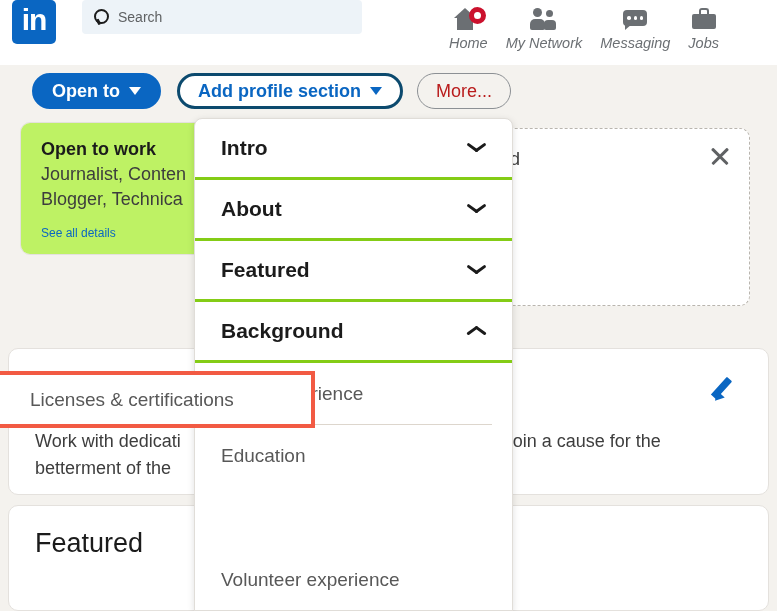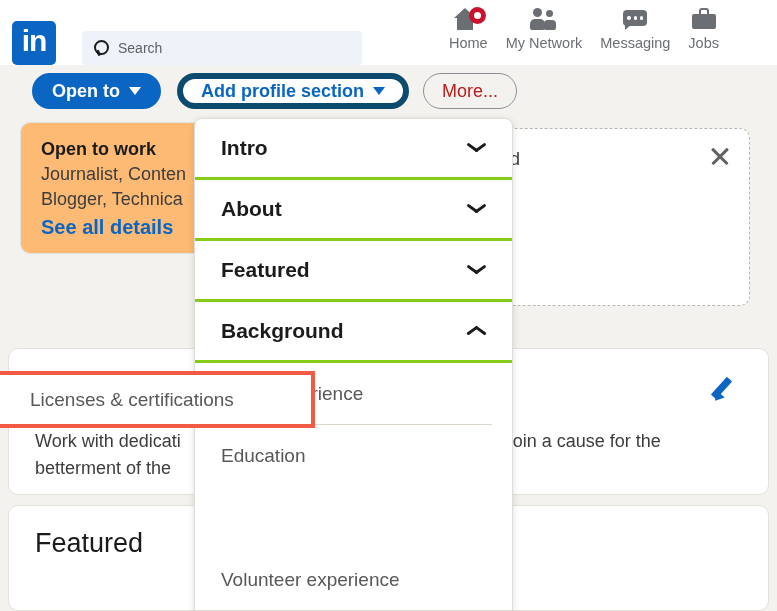--- a/index.html
+++ b/index.html
@@ -18,21 +18,21 @@
   }
 
   
   #topnav {
     position: absolute;
     top: 0; left: 0;
     width: 777px;
     height: 65px;
     background: #ffffff;
     display: flex;
-    align-items: flex-end;
+    align-items: flex-start;
     z-index: 5;
   }
 
   #li-logo {
     width: 44px;
     height: 44px;
     margin-left: 12px;
     background: #0a66c2;
     border-radius: 5px;
     color: #ffffff;
@@ -97,20 +97,21 @@
 
   .navitem {
     display: flex;
     flex-direction: column;
     align-items: center;
     justify-content: flex-start;
     color: #6b6f73;
     font-size: 14.5px;
     padding: 0 9px;
     cursor: pointer;
+    font-style: italic;
   }
   .navitem .glyph {
     height: 30px;
     display: flex;
     align-items: center;
     justify-content: center;
     position: relative;
   }
   .navitem .lbl { margin-top: 1px; white-space: nowrap; }
 
@@ -207,21 +208,21 @@
   #btn-open-to {
     margin-left: 24px;
     background: #0a66c2;
     color: #ffffff;
     border: 2px solid #0a66c2;
   }
   #btn-add-section {
     margin-left: 16px;
     background: #ffffff;
     color: #0a66c2;
-    border: 6px solid #0c4a6e;
+    border: 3px solid #0c4a6e;
   }
   #btn-more {
     margin-left: 14px;
     background: transparent;
     color: #b91c1c;
     border: 1.5px solid #8c9094;
     font-weight: normal;
   }
   .caret {
     display: inline-block;
@@ -238,26 +239,26 @@
     position: absolute;
     top: 122px;
     left: 20px;
     width: 310px;
     background: #ffffff;
     border: 1px solid #e4e1dd;
     border-radius: 10px;
     overflow: hidden;
     z-index: 2;
   }
-  #otw-inner { background: #fdba74; padding: 16px 20px 14px 20px; }
+  #otw-inner { background: #bef264; padding: 16px 20px 14px 20px; }
   #otw-title { font-size: 18px; font-weight: bold; color: #1b1b1b; }
   .otw-sub { font-size: 18px; color: #3d3d3d; margin-top: 4px; white-space: nowrap; }
   #otw-link {
-    font-size: 20px; font-weight: bold; color: #0a66c2;
-    margin-top: 6px; cursor: pointer; white-space: nowrap;
+    font-size: 12px; font-weight: normal; color: #0a66c2;
+    margin-top: 16px; cursor: pointer; white-space: nowrap;
   }
   #otw-footer {
     display: flex; align-items: center;
     padding: 12px 20px 14px 20px;
     background: #ffffff;
   }
   .eye-icon {
     width: 22px; height: 16px;
     position: relative;
     flex: none;

